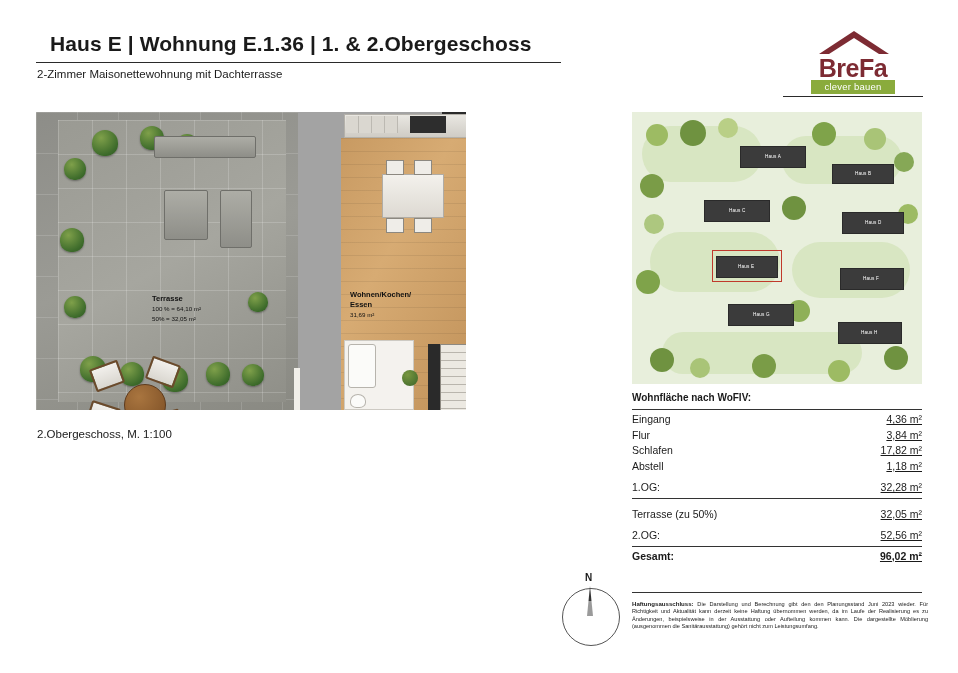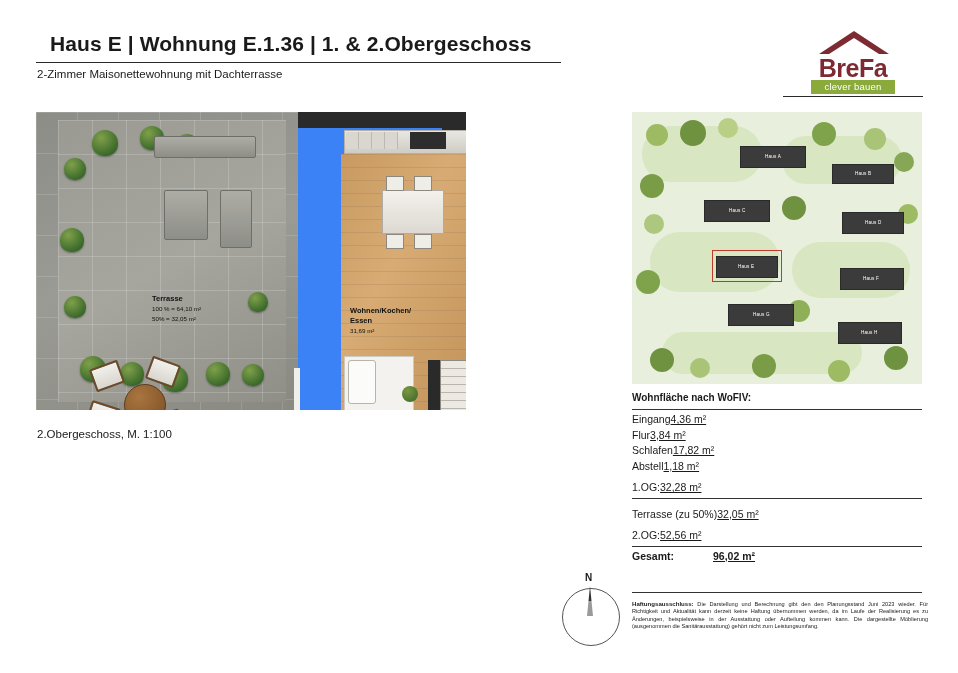--- a/index.html
+++ b/index.html
@@ -156,23 +156,23 @@
     font-weight: bold;
     white-space: nowrap;
   }
   .terrace-label .sub {
     font-weight: normal;
     font-size: 6.2px;
   }
 
   .interior {
     position: absolute;
-    left: 262px; top: 16px;
+    left: 262px; top: 0;
     width: 144px; height: 298px;
-    background: #3b82f6;
+    background: #a3a3a3;
   }
   .wood-floor {
     position: absolute;
     left: 43px; top: 26px;
     width: 125px; height: 272px;
     background:
       repeating-linear-gradient(to bottom, rgba(0,0,0,0.07) 0 1px, transparent 1px 13px),
       linear-gradient(120deg, #c89a62 0%, #d7ab73 40%, #c1925a 100%);
   }
   .kitchen-counter {
@@ -328,20 +328,21 @@
   }
   .area-table {
     position: absolute;
     left: 632px;
     top: 412px;
     width: 290px;
     font-size: 10.5px;
   }
   .area-row {
     display: flex;
+    justify-content: space-between;
     line-height: 15.5px;
     padding: 0;
   }
   .area-row .val { text-align: right; text-decoration: underline; }
   .area-row.sum { font-weight: normal; }
   .area-row.total { font-weight: bold; gap: 39px; }
   .spacer-6 { height: 6px; }
   .hr-thin {
     border-top: 1px solid #333;
     margin: 2px 0 2px 0;

